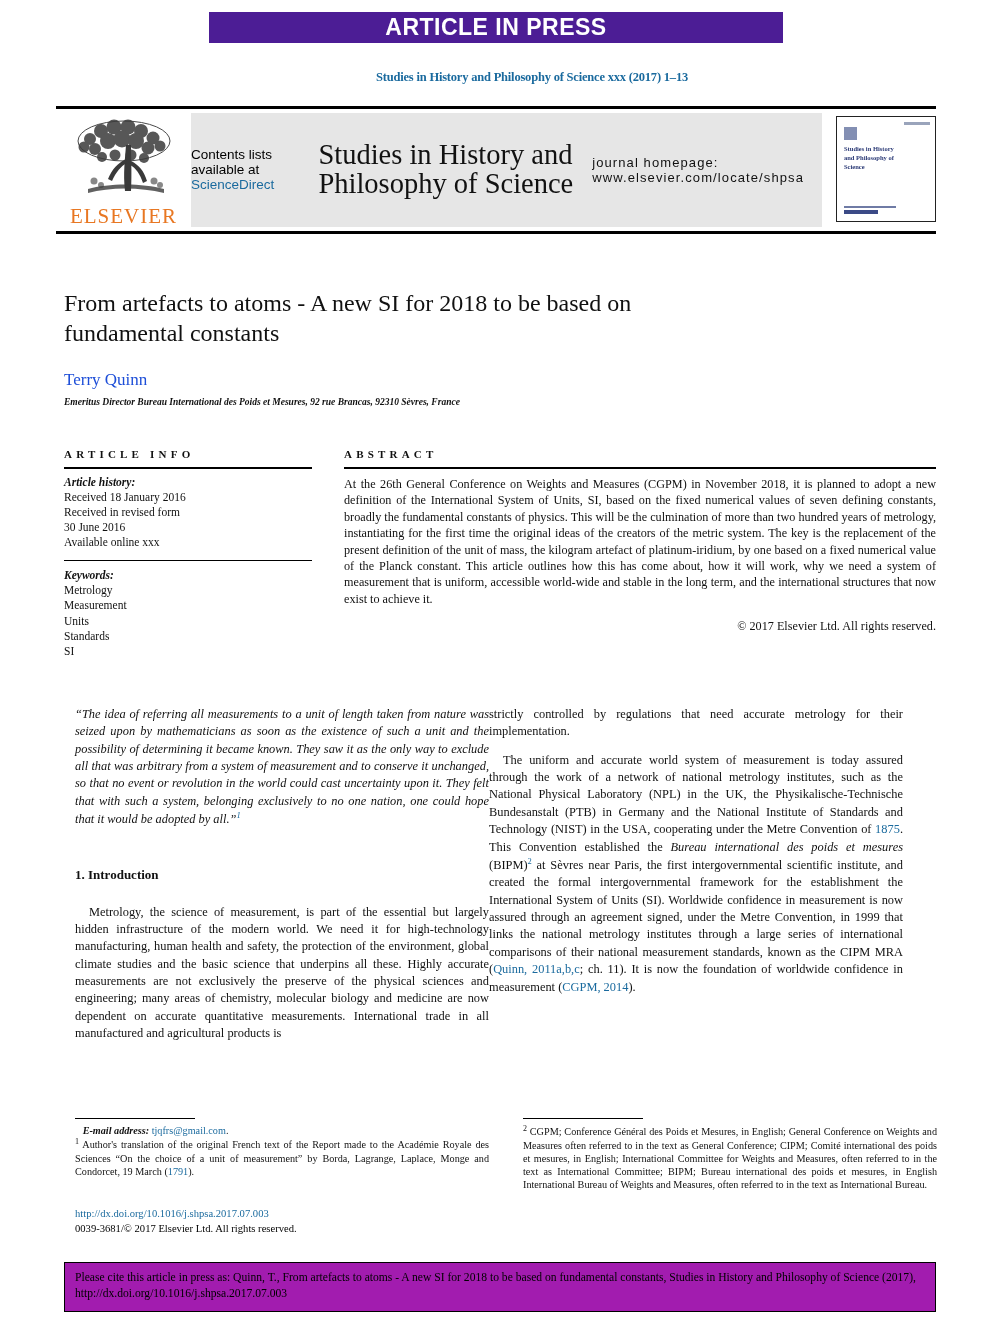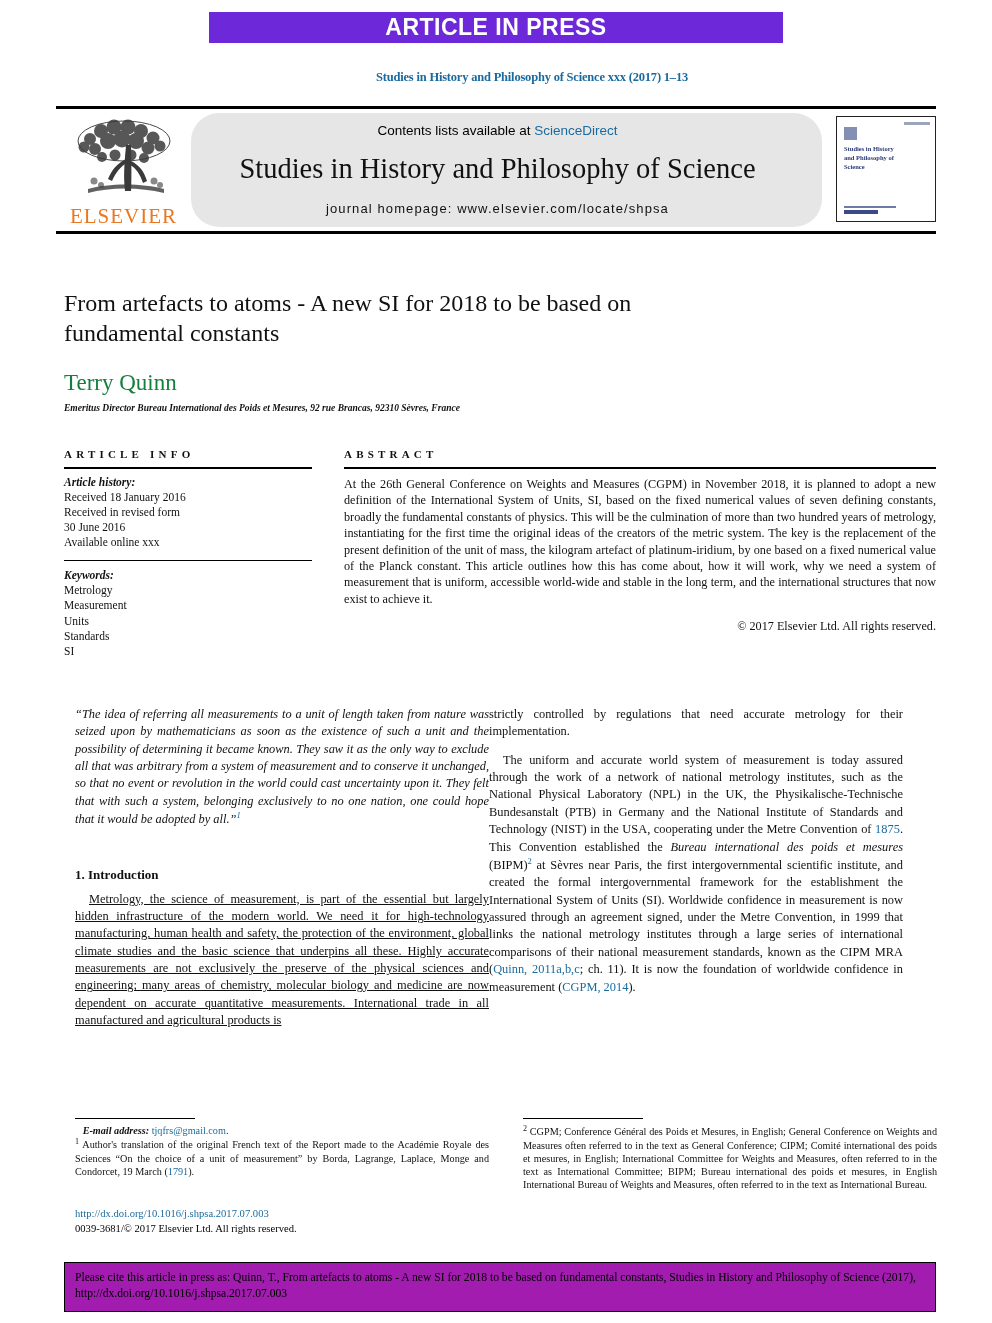--- a/index.html
+++ b/index.html
@@ -12,21 +12,21 @@
     color: #000000;
     position: relative;
     overflow: hidden;
   }
 
   
   .aip-bar {
     position: absolute;
     left: 209px; top: 12px;
     width: 574px; height: 31px;
-    background: #6d28d9;
+    background: #4c1d95;
     display: flex; align-items: center; justify-content: center;
   }
   .aip-bar .label {
     color: #ffffff;
     font-family: "Liberation Sans", sans-serif;
     font-weight: bold;
     font-size: 23px;
     letter-spacing: 0.5px;
   }
 
@@ -66,24 +66,23 @@
     color: #e87722;
     font-size: 21px;
     letter-spacing: 1px;
     line-height: 1;
     margin-top: 1px;
   }
   .journal-band {
     flex: 1 1 auto;
     background: #e6e6e6;
     margin: 4px 0 4px 0;
-    display: flex; flex-direction: column;
+    display: flex; flex-direction: row;
     align-items: center; justify-content: space-between;
     padding: 10px 18px 11px 0;
-    border-radius: 28px;
   }
   .contents-line {
     font-family: "Liberation Sans", sans-serif;
     font-size: 13.5px;
     color: #000;
   }
   .contents-line .sd { color: #1a6a9e; }
   .journal-title {
     font-family: "Liberation Serif", serif;
     font-size: 28.5px;
@@ -125,21 +124,21 @@
   
   .title-block { position: absolute; left: 64px; top: 288px; width: 690px; }
   .art-title {
     font-family: "Liberation Serif", serif;
     font-size: 24px; line-height: 1.26; color:#111;
     font-weight: normal;
     margin:0;
   }
   .art-author {
     font-family: "Liberation Serif", serif;
-    font-size: 23px; color:#15803d; margin-top: 22px;
+    font-size: 17px; color:#1d4ed8; margin-top: 22px;
   }
   .art-affil {
     font-family: "Liberation Serif", serif;
     font-style: italic; font-weight: bold;
     font-size: 9.5px; color:#111; margin-top: 7px;
   }
 
   
   .info-abstract { position:absolute; left:64px; top:448px; width:872px; display:flex; }
   .col-info { width: 248px; flex: 0 0 248px; }
@@ -186,21 +185,21 @@
   .sup-link { color:#1a6a9e; font-size:8.5px; vertical-align: super; }
   .sec-title {
     font-family:"Liberation Serif", serif;
     font-weight:bold; font-size: 13px; margin-top: 38px; color:#111;
   }
   .para {
     font-family:"Liberation Serif", serif;
     font-size: 12.4px; line-height: 1.40; text-align: justify;
     text-indent: 14px; color:#111; margin-top: 11px;
   }
-  .para.first { margin-top: 8px; text-decoration: underline; }
+  .para.first { margin-top: 21px; }
   .para.cont { text-indent: 0; margin-top: 0; }
   a.ref, .ref { color:#1a6a9e; text-decoration:none; }
   .it { font-style: italic; }
 
   
   .footnotes {
     position:absolute; left:75px; top:1118px; width:862px;
     display:flex; gap:34px;
   }
   .fcol { width: 414px; flex: 0 0 414px; }

